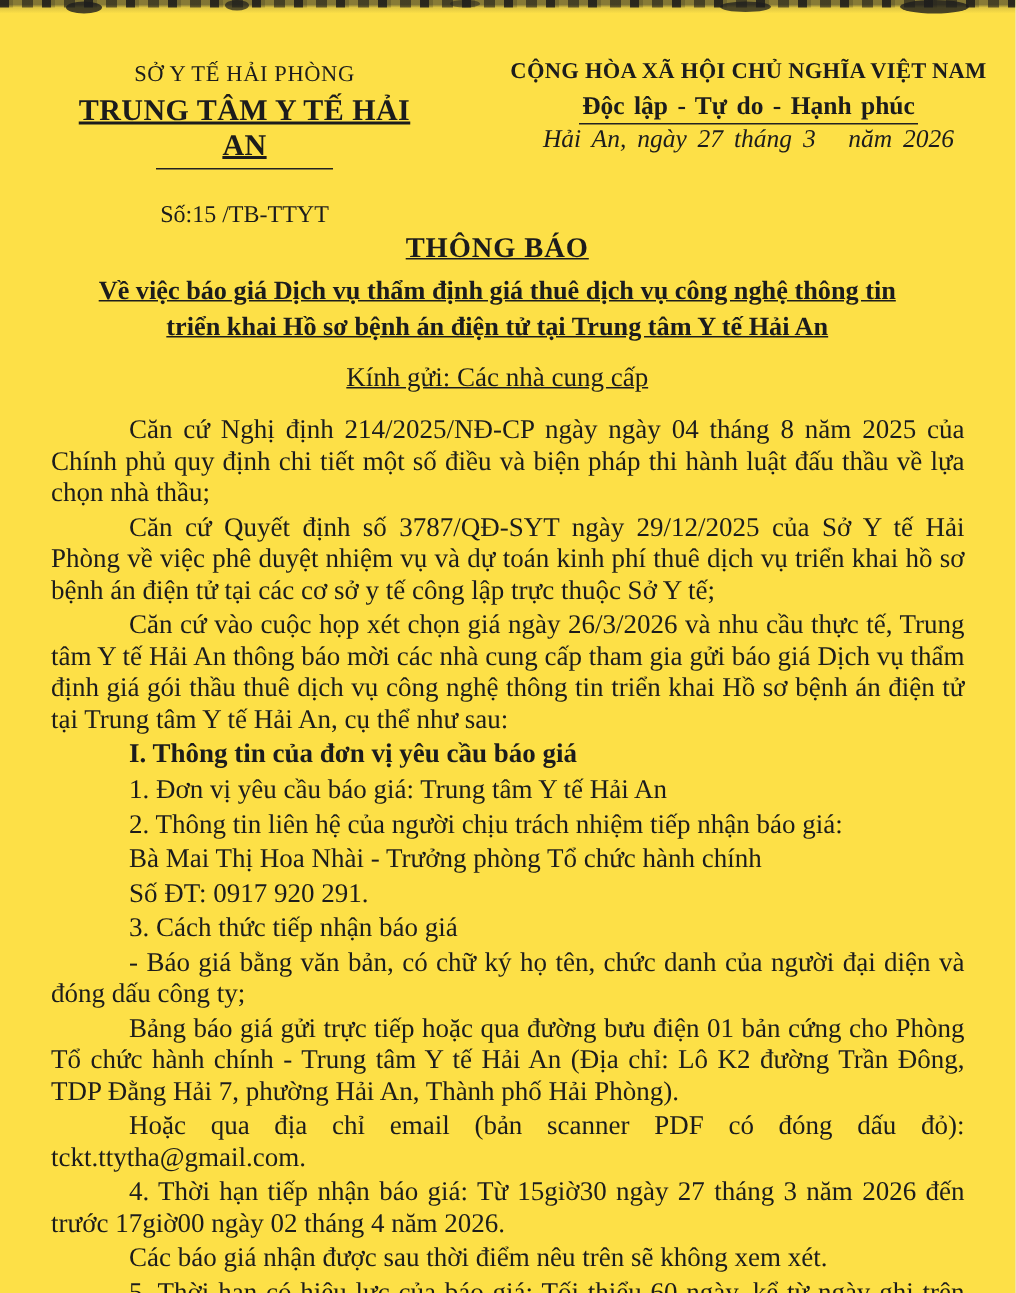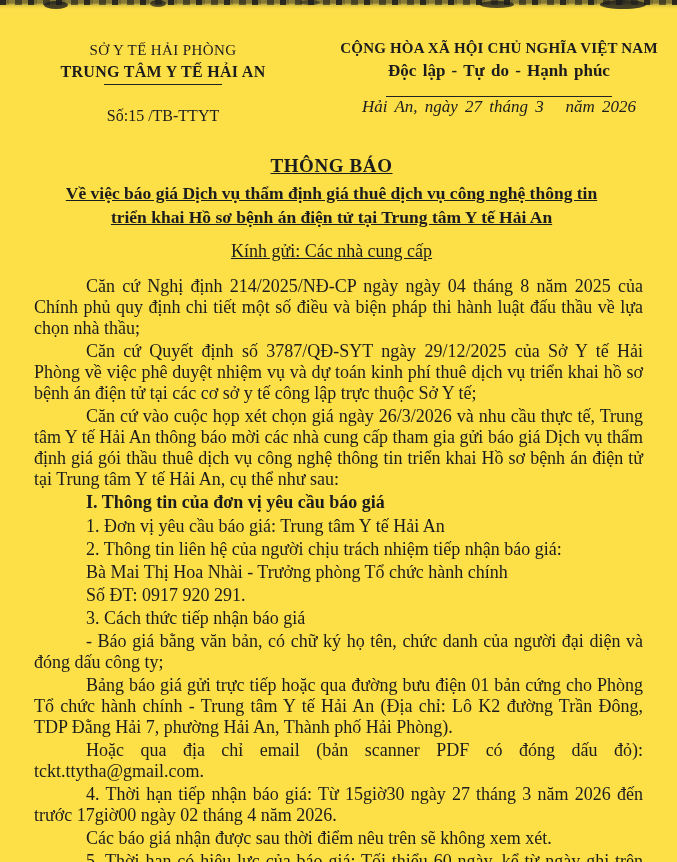--- a/index.html
+++ b/index.html
@@ -28,28 +28,28 @@
   .blob{position:absolute;background:#1d1d1d;border-radius:50%;}
   .blob.b1{left:44px;top:1px;width:24px;height:8px;opacity:.8;}
   .blob.b2{left:150px;top:0;width:16px;height:7px;opacity:.7;}
   .blob.b3{left:480px;top:1px;width:34px;height:7px;opacity:.75;}
   .blob.b4{left:600px;top:0;width:46px;height:9px;opacity:.8;}
   .blob.b5{left:300px;top:0;width:20px;height:5px;opacity:.5;}
 
   
   .hdr-left{position:absolute;left:48px;top:42px;width:230px;text-align:center;}
   .hdr-left .l1{font-size:15px;letter-spacing:.4px;}
-  .hdr-left .l2{font-size:16px;font-weight:bold;letter-spacing:.3px;margin-top:4px;}
+  .hdr-left .l2{font-size:20px;font-weight:bold;letter-spacing:.3px;margin-top:4px;text-decoration:underline;}
   .org-rule{width:118px;height:0;border-bottom:1.7px solid #222;margin:3px auto 0;}
   .docno{font-size:16px;margin-top:22px;}
 
   .hdr-right{position:absolute;left:325px;top:40px;width:348px;text-align:center;}
   .hdr-right .l1{font-size:15px;font-weight:bold;letter-spacing:.2px;}
   .motto{display:inline-block;font-size:17px;font-weight:bold;word-spacing:2px;
-         margin-top:4px;padding:0 2px 15px;border-bottom:1.7px solid #222;}
+         margin-top:4px;padding:0 2px 1px;border-bottom:1.7px solid #222;}
   .dateline{font-size:17px;font-style:italic;word-spacing:3px;white-space:pre-wrap;}
 
   
   .titleblock{position:absolute;top:155px;left:0;width:663px;text-align:center;text-decoration:underline;}
   .doc-title{font-size:19px;font-weight:bold;letter-spacing:.6px;line-height:22px;}
   .subject{font-size:17.5px;font-weight:bold;line-height:23.5px;margin-top:5px;}
   .salutation{font-size:18px;margin-top:12px;}
 
   
   .docbody{

